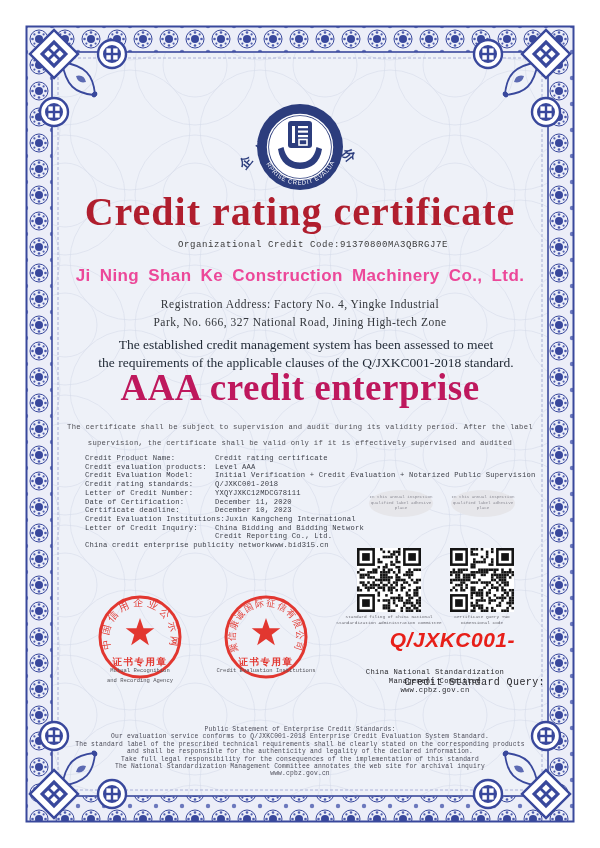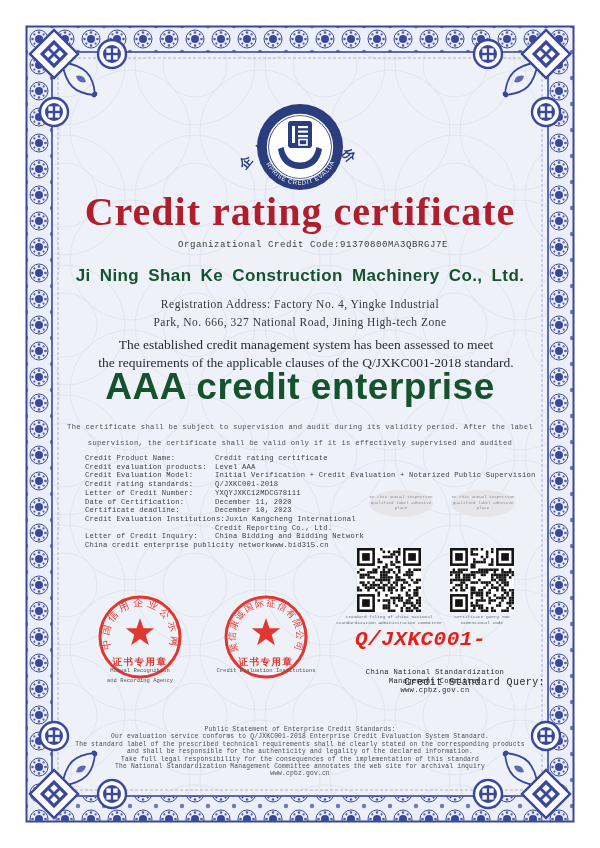--- a/index.html
+++ b/index.html
@@ -6,44 +6,44 @@
   .page{position:relative;width:600px;height:848px;background:#ffffff;overflow:hidden;
         font-family:"Liberation Sans",sans-serif;}
   .layer{position:absolute;left:0;top:0;}
   .txt{position:absolute;left:0;width:100%;text-align:center;}
   .mono{font-family:"Liberation Mono","DejaVu Sans Mono",monospace;}
   .serif{font-family:"Liberation Serif","DejaVu Serif",serif;margin-left:6px;}
 
   .title{top:188px;font-size:40px;font-weight:bold;color:#b01e2e;letter-spacing:1px;
          font-family:"Liberation Serif","DejaVu Serif",serif;}
   .orgcode{top:240px;font-size:9px;letter-spacing:.6px;color:#3a3a3a;padding-left:13px;}
-  .company{top:266px;font-size:17px;font-weight:bold;color:#14532d;word-spacing:4px;letter-spacing:.4px;}
+  .company{top:266px;font-size:17px;font-weight:bold;color:#ec4899;word-spacing:4px;letter-spacing:.4px;}
   .addr{top:296px;font-size:11.5px;line-height:17.5px;color:#33363b;letter-spacing:.5px;font-family:Liberation Serif, serif;}
   .assess{top:336px;font-size:13.5px;line-height:18px;color:#1f2834;}
-  .aaa{top:366px;font-size:37px;font-weight:bold;color:#14532d;letter-spacing:.5px;
-       font-family:Liberation Sans, sans-serif;}
+  .aaa{top:366px;font-size:37px;font-weight:bold;color:#be185d;letter-spacing:.5px;
+       font-family:Liberation Serif, serif;}
   .superv{top:420px;font-size:7.2px;line-height:15.5px;color:#4f4f55;letter-spacing:.3px;}
 
   .details{position:absolute;left:85px;top:454px;width:440px;font-size:7.2px;line-height:8.7px;
            color:#3c3f48;letter-spacing:.2px;}
   .drow{white-space:nowrap;}
   .dlabel{display:inline-block;min-width:130px;}
 
   .annual{position:absolute;top:490px;width:64px;height:27px;border-radius:50%;
           background:#e6e6ea;color:#8d8d96;font-size:4.2px;line-height:5.4px;
           display:flex;flex-direction:column;align-items:center;justify-content:center;text-align:center;}
   .annual.a1{left:369px;}  .annual.a2{left:451px;}
 
   .qr{position:absolute;top:548px;}
   .qr.q1{left:357px;} .qr.q2{left:450px;}
   .qrcap{position:absolute;top:614px;width:110px;text-align:center;font-size:4.4px;line-height:5.6px;color:#6a6a72;}
   .qrcap.c1{left:334px;} .qrcap.c2{left:427px;}
 
-  .qcode{position:absolute;left:355px;top:631px;width:160px;text-align:left;
-         font-size:21px;line-height:17.5px;font-weight:bold;font-style:italic;color:#e71f19;letter-spacing:.5px;font-family:Liberation Mono, monospace;}
+  .qcode{position:absolute;left:355px;top:631px;width:160px;text-align:right;
+         font-size:21px;line-height:17.5px;font-weight:bold;font-style:italic;color:#e71f19;letter-spacing:.5px;}
   .squery-title{position:absolute;left:325px;top:677px;width:220px;text-align:right;
          font-size:10px;color:#27272b;letter-spacing:.4px;}
   .squery-body{position:absolute;left:325px;top:668px;width:220px;text-align:center;
          font-size:7.2px;line-height:8.8px;color:#27272b;letter-spacing:.3px;}
 
   .stamp{position:absolute;top:593px;}
   .stamp.s1{left:96px;} .stamp.s2{left:222px;}
   .stampcap{position:absolute;top:666px;text-align:center;font-size:5.5px;line-height:10px;color:#55555c;}
   .stampcap.c1{left:90px;width:100px;} .stampcap.c2{left:206px;width:120px;}
 
@@ -191,22 +191,22 @@
 
   <div class="details mono">
     <div class="drow"><span class="dlabel">Credit Product Name:</span><span>Credit rating certificate</span></div>
     <div class="drow"><span class="dlabel">Credit evaluation products:</span><span>Level AAA</span></div>
     <div class="drow"><span class="dlabel">Credit Evaluation Model:</span><span>Initial Verification + Credit Evaluation + Notarized Public Supervision</span></div>
     <div class="drow"><span class="dlabel">Credit rating standards:</span><span>Q/JXKC001-2018</span></div>
     <div class="drow"><span class="dlabel">Letter of Credit Number:</span><span>YXQYJXKC12MDCG78111</span></div>
     <div class="drow"><span class="dlabel">Date of Certification:</span><span>December 11, 2020</span></div>
     <div class="drow"><span class="dlabel">Certificate deadline:</span><span>December 10, 2023</span></div>
     <div class="drow"><span class="dlabel">Credit Evaluation Institutions:</span><span>Juxin Kangcheng International</span></div>
+    <div class="drow"><span class="dlabel">Letter of Credit Inquiry:</span><span>China Bidding and Bidding Network</span></div>
     <div class="drow"><span class="dlabel"></span><span>Credit Reporting Co., Ltd.</span></div>
-    <div class="drow"><span class="dlabel">Letter of Credit Inquiry:</span><span>China Bidding and Bidding Network</span></div>
     <div class="drow"><span class="dlabel">China credit enterprise publicity network</span><span style="margin-left:0">www.bid315.cn</span></div>
   </div>
 
   <div class="annual a1 mono">
     <div>In this annual inspection</div>
     <div>qualified label adhesive place</div>
   </div>
   <div class="annual a2 mono">
     <div>In this annual inspection</div>
     <div>qualified label adhesive place</div>

